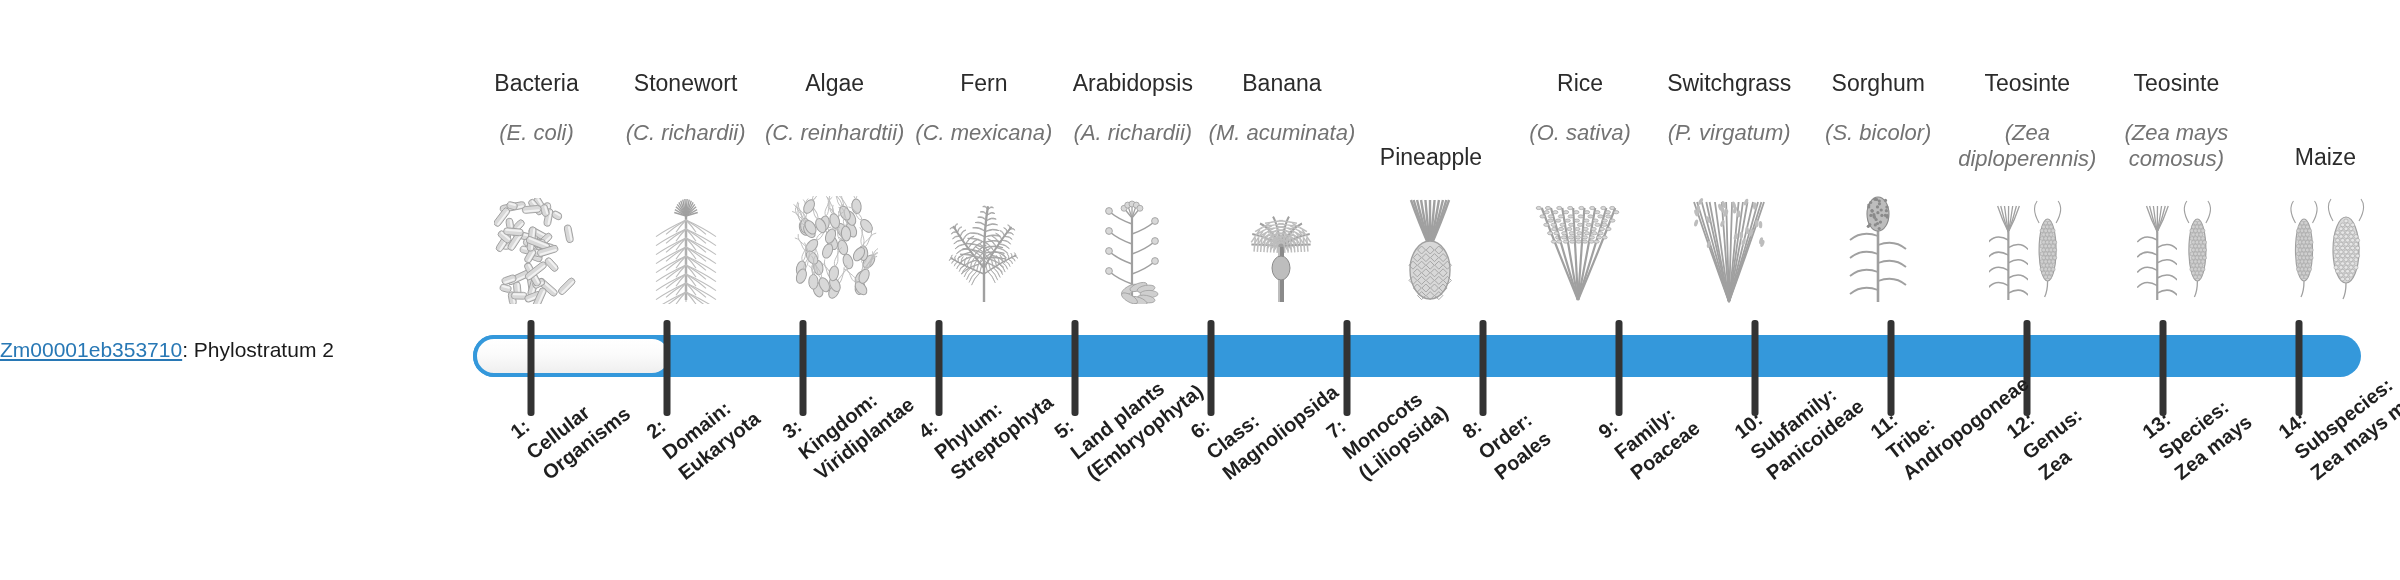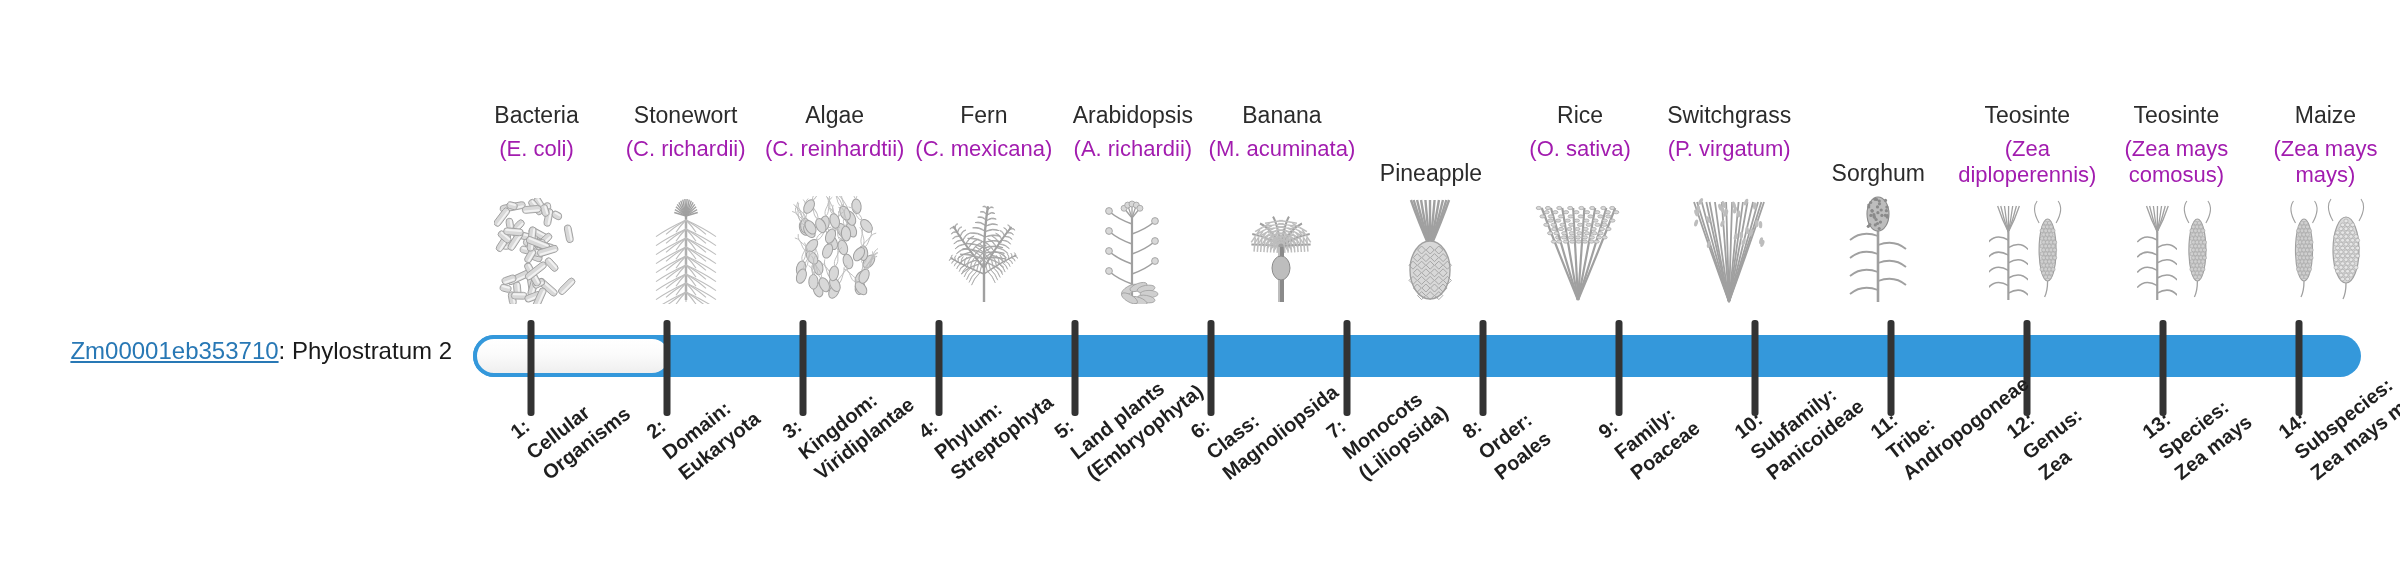--- a/index.html
+++ b/index.html
@@ -15,23 +15,22 @@
     background: #ffffff;
     overflow: hidden;
   }
 
   
   #gene-label {
     position: absolute;
     left: 0px;
     top: 337px;
     width: 462px;
-    text-align: right;
     padding-right: 10px;
-    font-size: 24px;
+    font-size: 21px;
     color: #1a1a1a;
     white-space: nowrap;
     line-height: 1.2;
   }
   #gene-label .gene-id {
     color: #2878b5;
     text-decoration: underline;
     cursor: pointer;
   }
 
@@ -55,33 +54,35 @@
     align-items: flex-end;
   }
   .col {
     flex: 1 1 0;
     min-width: 0;
     display: flex;
     flex-direction: column;
     align-items: center;
     justify-content: flex-end;
     height: 310px;
+    gap: 16px;
   }
   .col-common {
     font-size: 23px;
     color: #2b2b2b;
     line-height: 1.15;
     text-align: center;
     height: 28px;
     margin-bottom: 6px;
     white-space: nowrap;
   }
   .col-latin {
     font-size: 22px;
-    color: #a21caf;
+    font-style: italic;
+    color: #737373;
     line-height: 1.18;
     text-align: center;
     height: 58px;
     padding: 0 1px;
   }
   .col-img {
     height: 110px;
     width: 100%;
     display: flex;
     align-items: flex-end;
@@ -1128,20 +1129,21 @@
               <ellipse cx="73.7" cy="29.6" rx="1.8" ry="3.6" fill="#bdbdbd" transform="rotate(1 73.7 29.6)"></ellipse>
               <ellipse cx="13.1" cy="29.0" rx="1.8" ry="3.6" fill="#bdbdbd" transform="rotate(16 13.1 29.0)"></ellipse>
               <ellipse cx="42.9" cy="19.3" rx="1.8" ry="3.6" fill="#bdbdbd" transform="rotate(27 42.9 19.3)"></ellipse>
               <ellipse cx="55.6" cy="19.8" rx="1.8" ry="3.6" fill="#bdbdbd" transform="rotate(-0 55.6 19.8)"></ellipse>
               <ellipse cx="79.4" cy="49.5" rx="1.8" ry="3.6" fill="#bdbdbd" transform="rotate(19 79.4 49.5)"></ellipse>
             </svg>
           </div>
         </div>
         <div class="col">
           <div class="col-common">Sorghum</div>
+          <div class="col-latin">(S. bicolor)</div>
           <div class="col-img">
             <svg width="88" height="110" viewBox="0 0 88 110">
               <path d="M44 108 L44 30" stroke="#a0a0a0" stroke-width="2.6" fill="none"></path>
               <path d="M44 42 q -16 -6 -28 4" stroke="#a0a0a0" stroke-width="1.8" fill="none"></path>
               <path d="M44 51 q 16 -6 28 4" stroke="#a0a0a0" stroke-width="1.8" fill="none"></path>
               <path d="M44 60 q -16 -6 -28 4" stroke="#a0a0a0" stroke-width="1.8" fill="none"></path>
               <path d="M44 69 q 16 -6 28 4" stroke="#a0a0a0" stroke-width="1.8" fill="none"></path>
               <path d="M44 78 q -16 -6 -28 4" stroke="#a0a0a0" stroke-width="1.8" fill="none"></path>
               <path d="M44 87 q 16 -6 28 4" stroke="#a0a0a0" stroke-width="1.8" fill="none"></path>
               <path d="M44 96 q -16 -6 -28 4" stroke="#a0a0a0" stroke-width="1.8" fill="none"></path>
@@ -1338,21 +1340,20 @@
               <rect x="14.56666666666667" y="79.2" width="4" height="3.6" rx="1.6" fill="#cfcfcf" stroke="#a0a0a0" stroke-width="0.55"></rect>
               <rect x="18.233333333333334" y="79.2" width="4" height="3.6" rx="1.6" fill="#cfcfcf" stroke="#a0a0a0" stroke-width="0.55"></rect>
               <path d="M9.900000000000002 27 q -8 -14 -2 -22" stroke="#a0a0a0" stroke-width="1.1" fill="none"></path>
       <path d="M26.900000000000002 27 q 8 -14 2 -22" stroke="#a0a0a0" stroke-width="1.1" fill="none"></path>
       <path d="M18.400000000000002 85 q 0 10 -3 16" stroke="#a0a0a0" stroke-width="1.3" fill="none"></path>
             </svg>
           </div>
         </div>
         <div class="col">
           <div class="col-common">Maize</div>
-          <div class="col-latin">(Zea mays mays)</div>
           <div class="col-img">
             <svg width="40" height="108" viewBox="0 0 40 108">
               <ellipse cx="20" cy="54" rx="8.5" ry="31" fill="#d8d8d8" stroke="#a0a0a0" stroke-width="1.2"></ellipse>
               <rect x="16.166666666666668" y="25.2" width="4" height="3.6" rx="1.6" fill="#cfcfcf" stroke="#a0a0a0" stroke-width="0.55"></rect>
               <rect x="19.833333333333332" y="25.2" width="4" height="3.6" rx="1.6" fill="#cfcfcf" stroke="#a0a0a0" stroke-width="0.55"></rect>
               <rect x="14.100000000000001" y="29.057142857142857" width="4" height="3.6" rx="1.6" fill="#cfcfcf" stroke="#a0a0a0" stroke-width="0.55"></rect>
               <rect x="17.76666666666667" y="29.057142857142857" width="4" height="3.6" rx="1.6" fill="#cfcfcf" stroke="#a0a0a0" stroke-width="0.55"></rect>
               <rect x="21.433333333333334" y="29.057142857142857" width="4" height="3.6" rx="1.6" fill="#cfcfcf" stroke="#a0a0a0" stroke-width="0.55"></rect>
               <rect x="12.5" y="32.91428571428572" width="4" height="3.6" rx="1.6" fill="#cfcfcf" stroke="#a0a0a0" stroke-width="0.55"></rect>
               <rect x="16.166666666666668" y="32.91428571428572" width="4" height="3.6" rx="1.6" fill="#cfcfcf" stroke="#a0a0a0" stroke-width="0.55"></rect>

